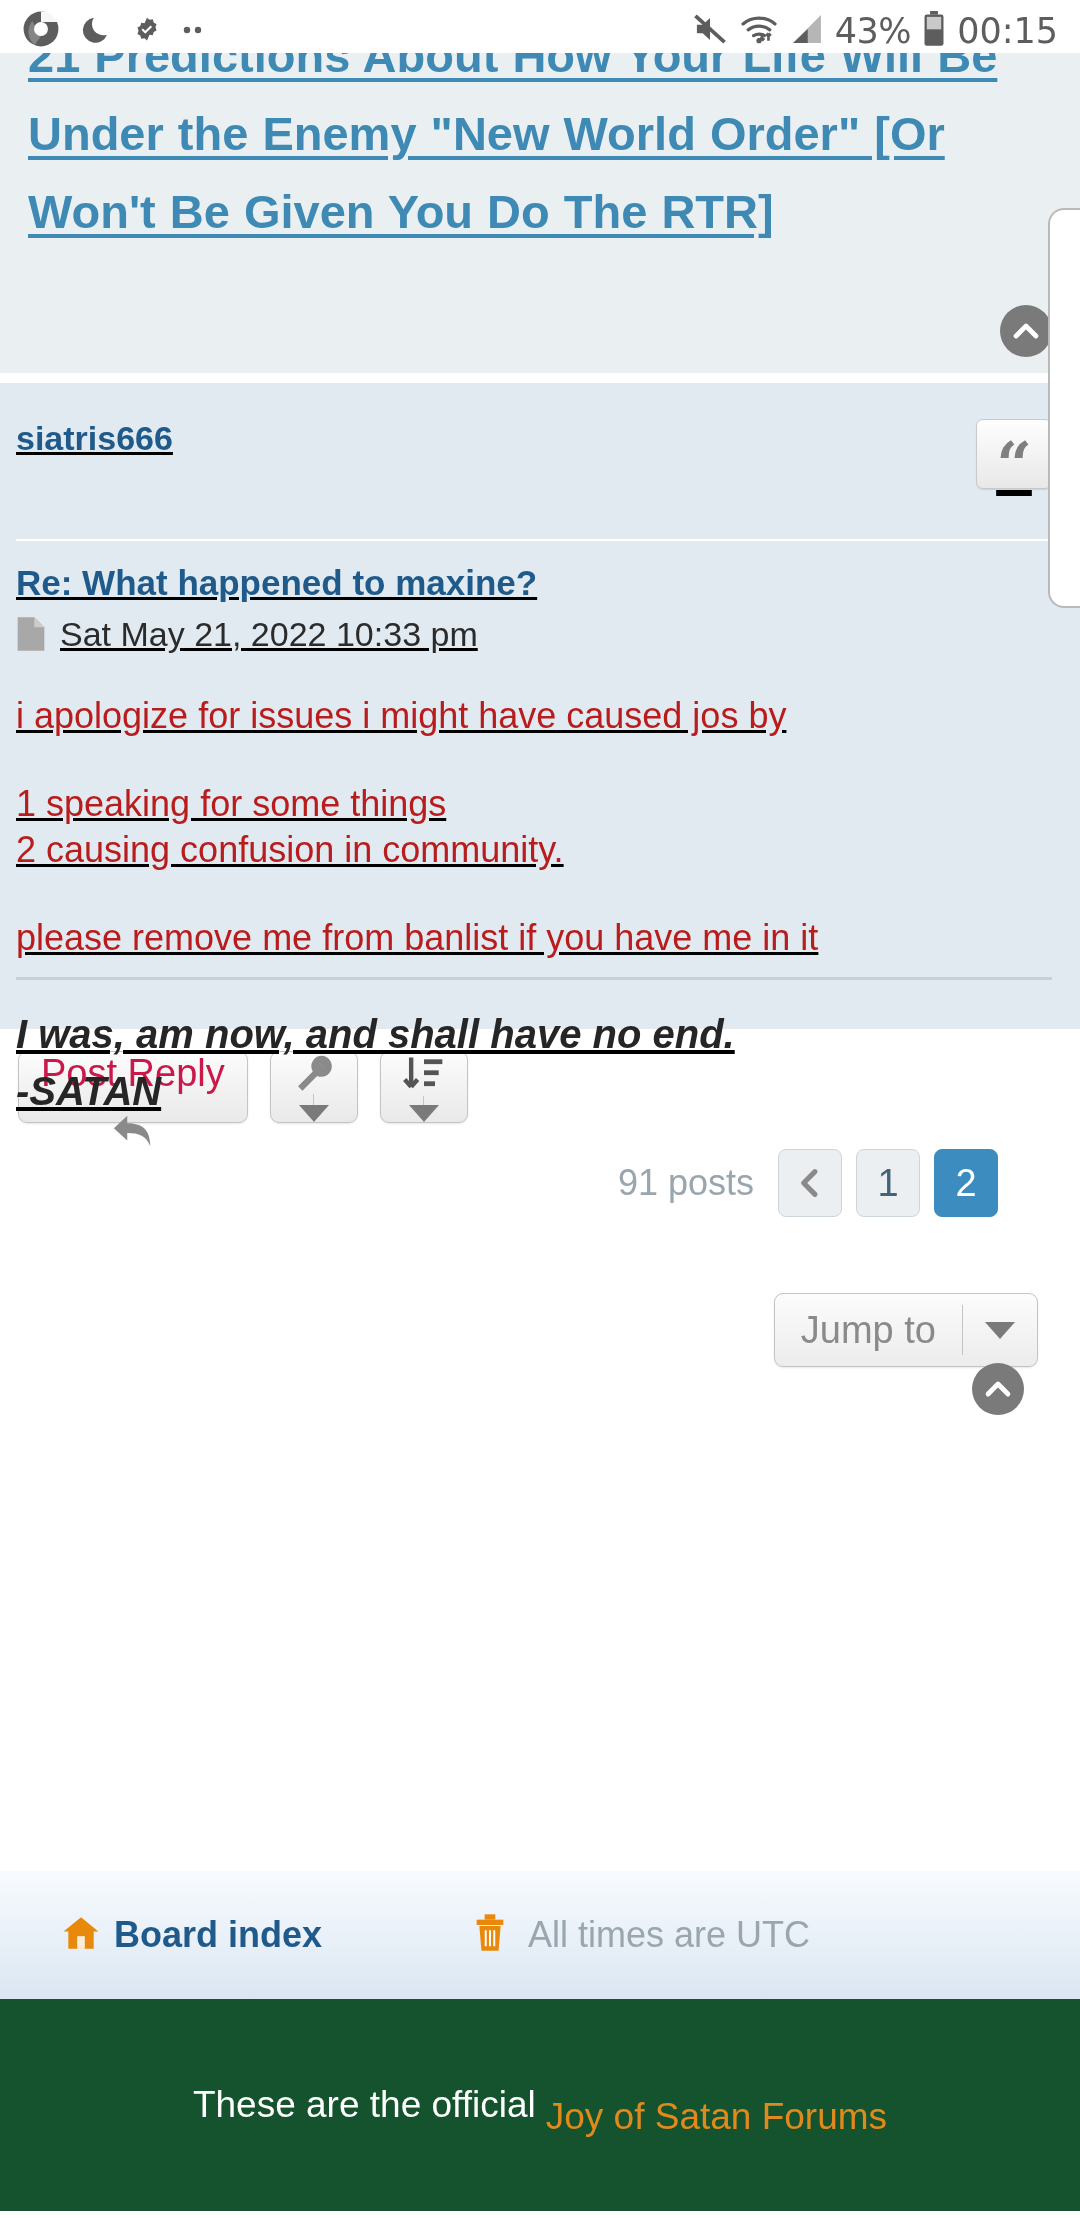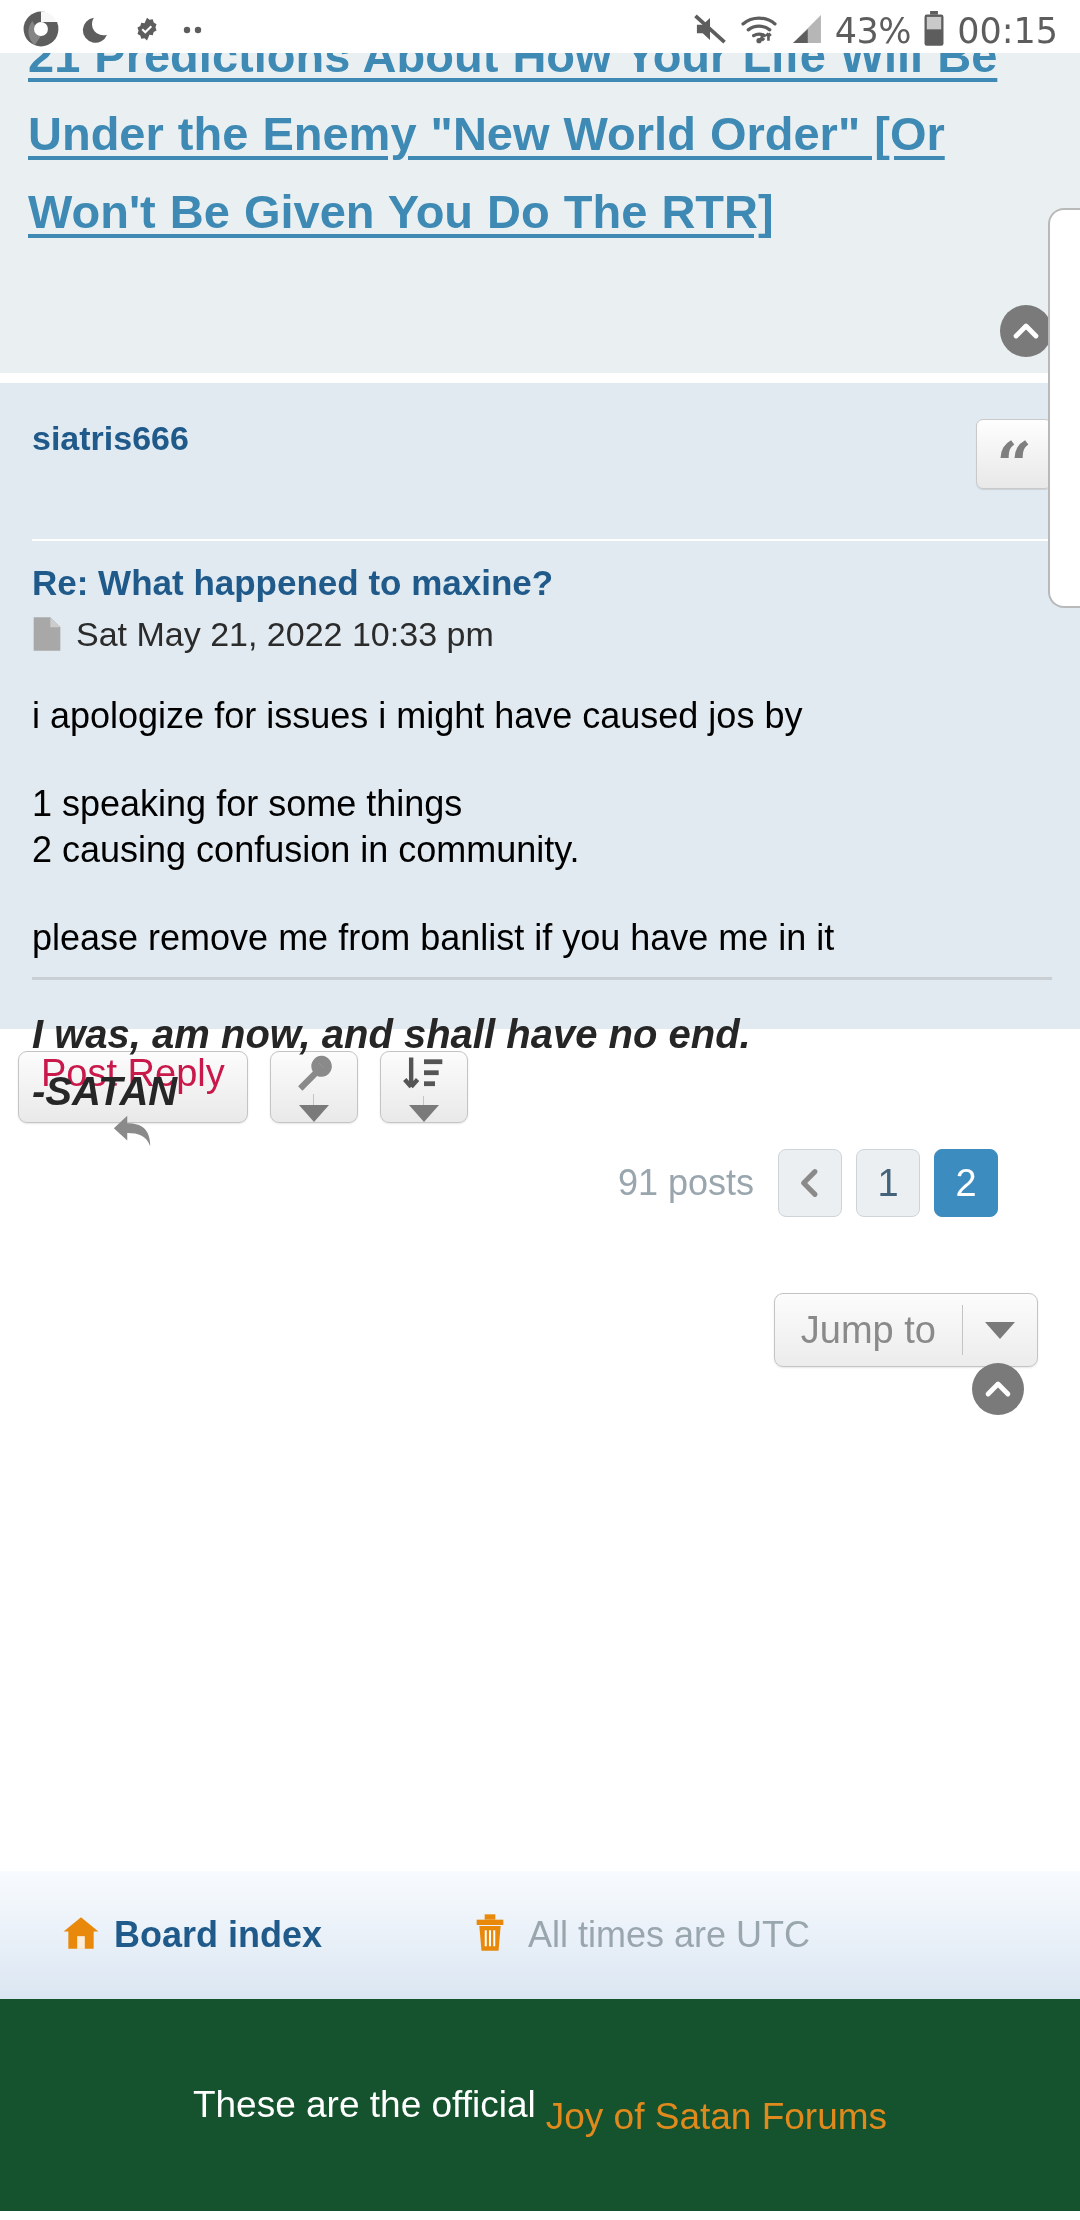--- a/index.html
+++ b/index.html
@@ -47,22 +47,23 @@
     padding-top: 0;
     margin-top: -36px;
     word-spacing: 1px;
   }
 
   .gap-white { height: 10px; background: #ffffff; }
 
   
   .post {
     background: #e1eaf0;
-    padding: 18px 28px 26px 32px;
+    padding: 18px 28px 26px 16px;
     position: relative;
+    text-decoration: underline;
   }
   .post-head { display: flex; align-items: flex-start; min-height: 150px; }
   .author {
     color: #1f5a8a; font-size: 34px; font-weight: 700;
     padding-top: 18px;
   }
   .quote-btn {
     margin-left: auto; margin-top: 18px;
     width: 76px; height: 70px;
     border: 1px solid #c9c9c9;
@@ -77,21 +78,21 @@
     line-height: 0.5; margin-top: 20px;
   }
   .hr-light { height: 2px; background: #ffffff; margin: 8px 0 22px 0; }
 
   .post-subject {
     color: #1f5a8a; font-size: 35px; font-weight: 700; margin-bottom: 12px;
   }
   .post-time { display: flex; align-items: flex-start; gap: 14px; margin-bottom: 36px; }
   .post-time .stamp { color: #2b2b2b; font-size: 34px; }
 
-  .post-body { color: #000000; font-size: 36px; line-height: 1.28; }
+  .post-body { color: #b91c1c; font-size: 36px; line-height: 1.28; }
   .post-body p { margin: 0 0 42px 0; }
   .post-body p.tight { margin-bottom: 0; }
 
   .sig-rule { height: 3px; background: #c9cfd2; margin: 16px 0 26px 0; }
   .signature {
     font-size: 40px; font-weight: 700; font-style: italic;
     color: #262626; line-height: 1.42;
   }
 
   

